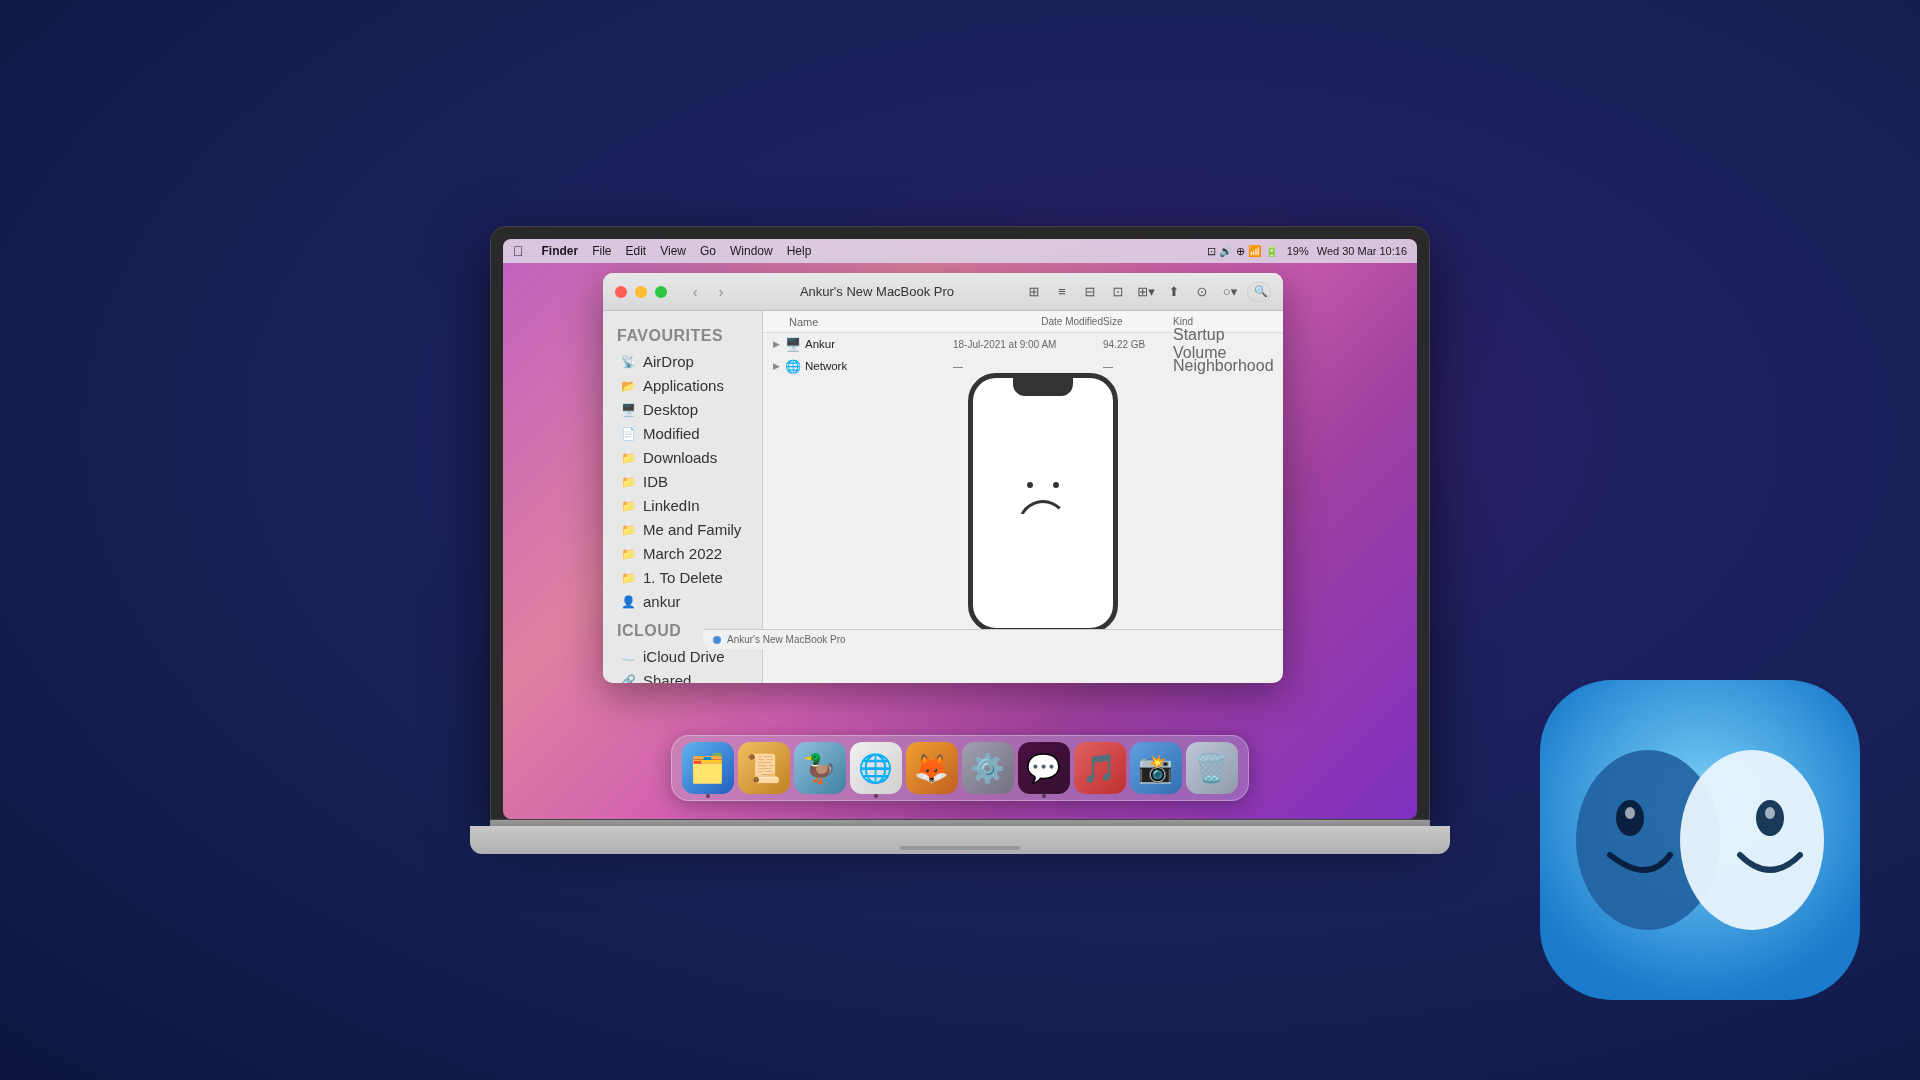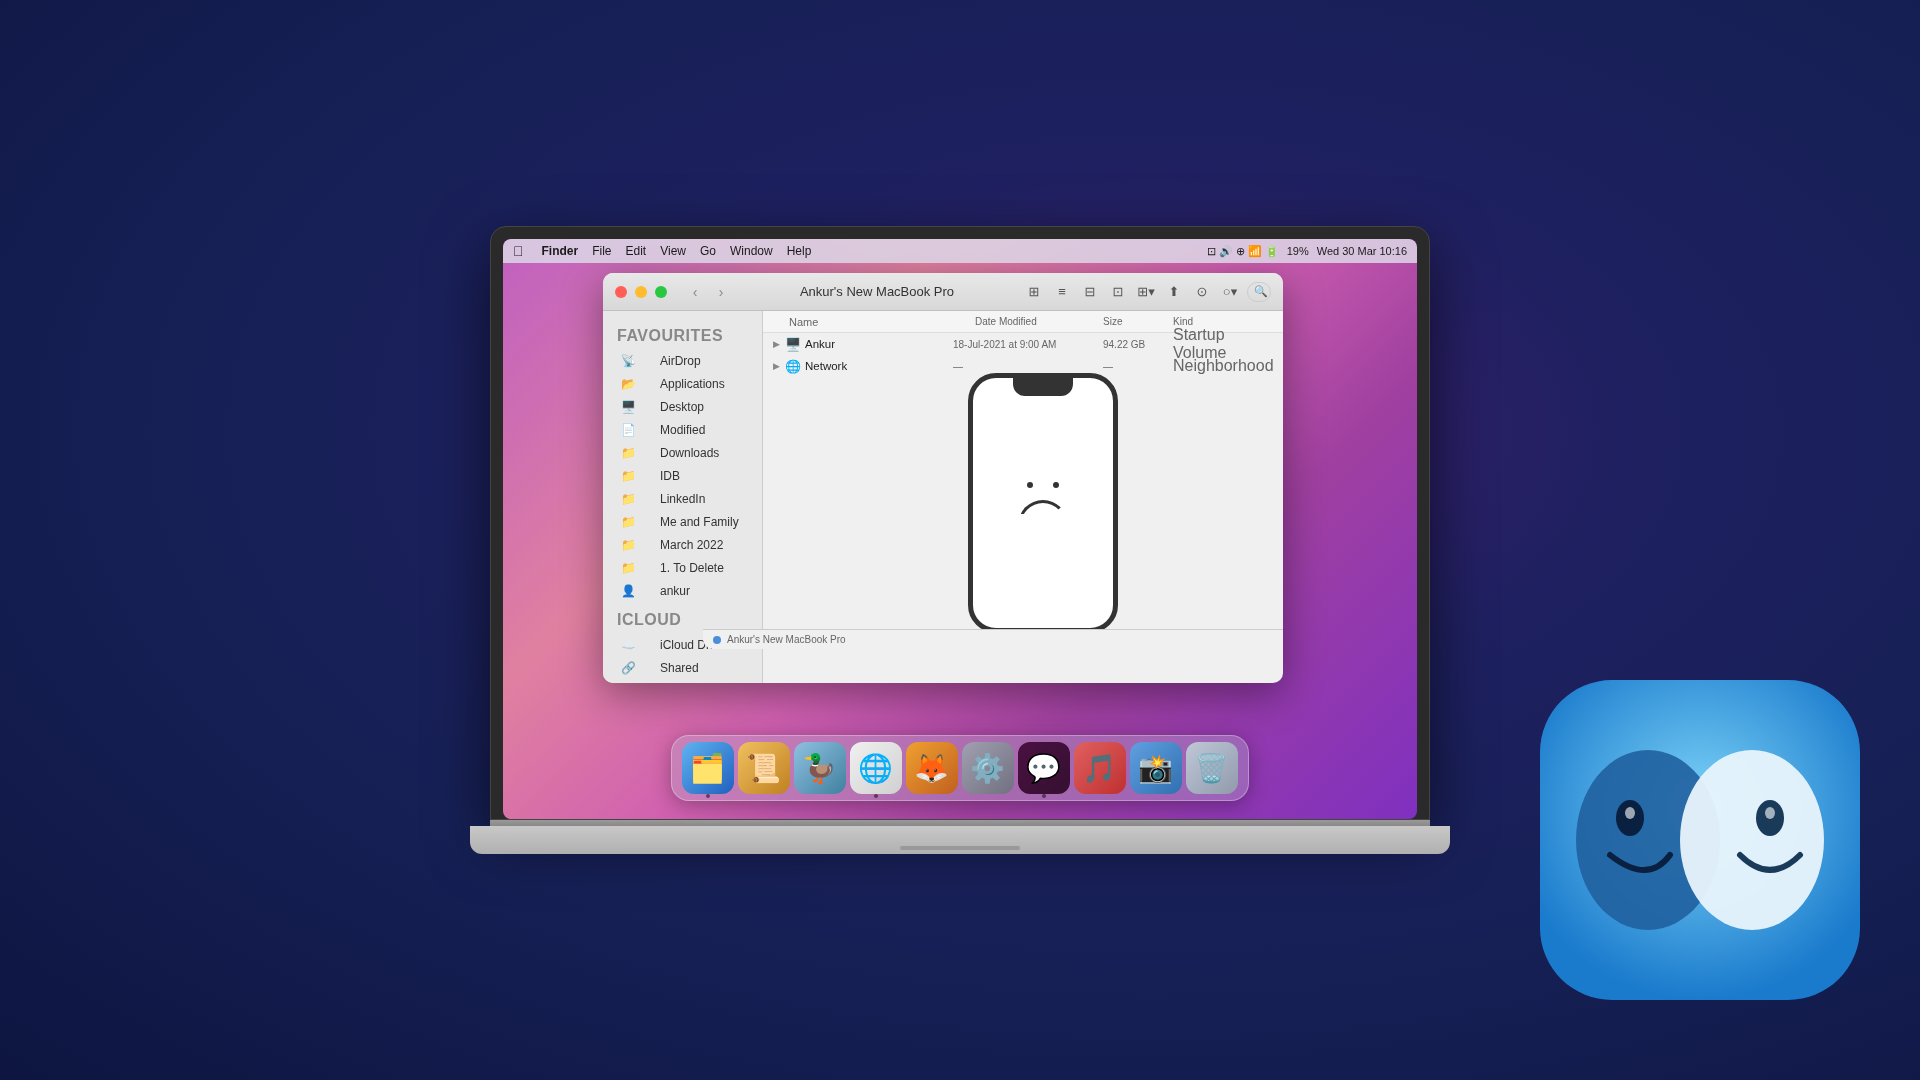--- a/index.html
+++ b/index.html
@@ -221,22 +221,21 @@
       width: 16px;
       height: 16px;
       display: flex;
       align-items: center;
       justify-content: center;
       font-size: 12px;
       flex-shrink: 0;
     }
 
     .sidebar-label {
-      font-size: 12px;
-      margin-left: 17px;
+      font-size: 15px;
     }
 
     
     .finder-main {
       flex: 1;
       display: flex;
       flex-direction: column;
       background: #fff;
       background: repeating-linear-gradient(
         transparent,
@@ -251,21 +250,21 @@
       align-items: center;
       padding: 2px 10px;
       border-bottom: 1px solid #ddd;
       background: #f5f5f5;
       font-size: 11px;
       color: #666;
       height: 22px;
     }
 
     .col-name { flex: 1; padding-left: 16px; }
-    .col-date { width: 128px; font-size: 10px; }
+    .col-date { width: 152px; font-size: 10px; text-align: right; }
     .col-size { width: 70px; font-size: 10px; }
     .col-kind { width: 100px; font-size: 10px; }
 
     .finder-row {
       display: flex;
       align-items: center;
       padding: 3px 10px;
       height: 22px;
       cursor: pointer;
       font-size: 11.5px;

